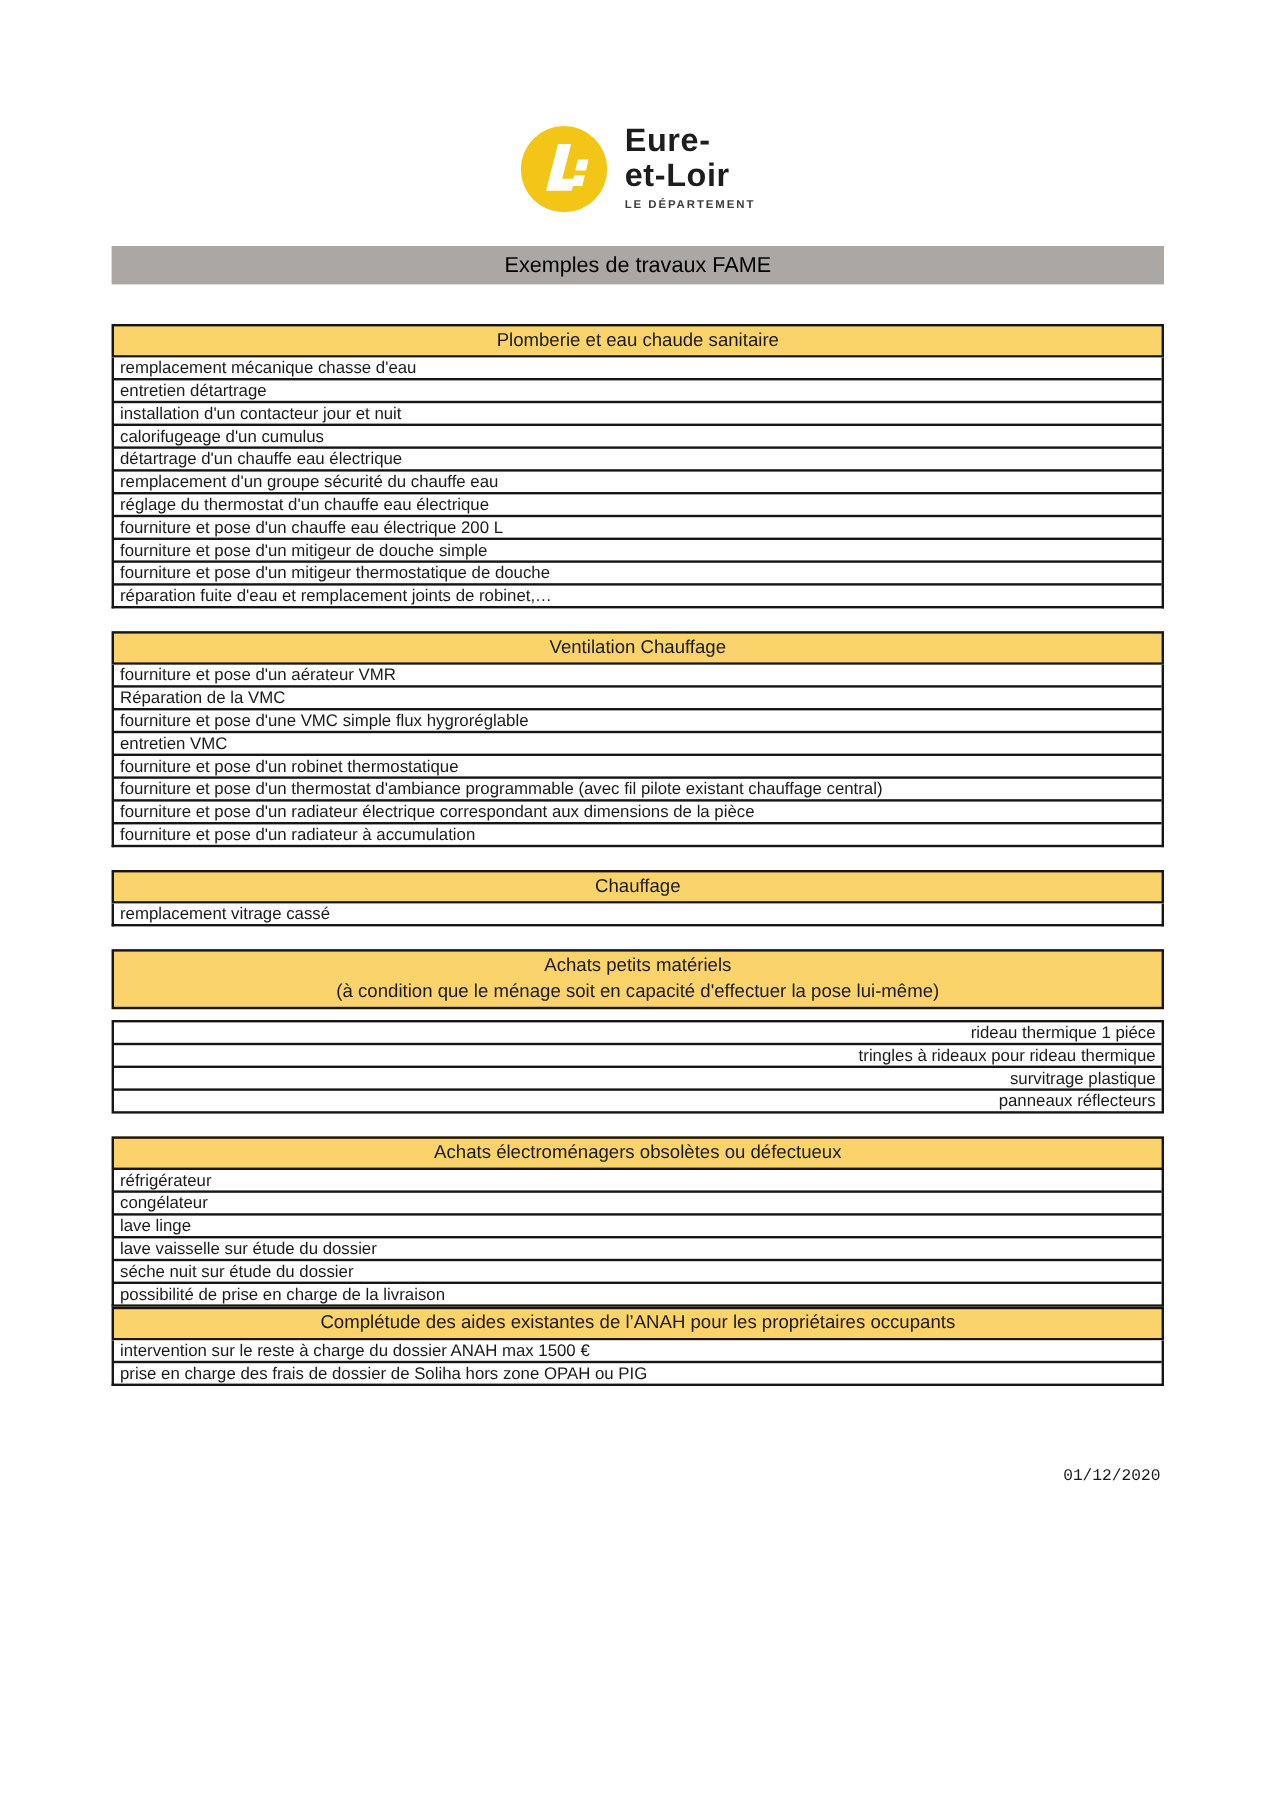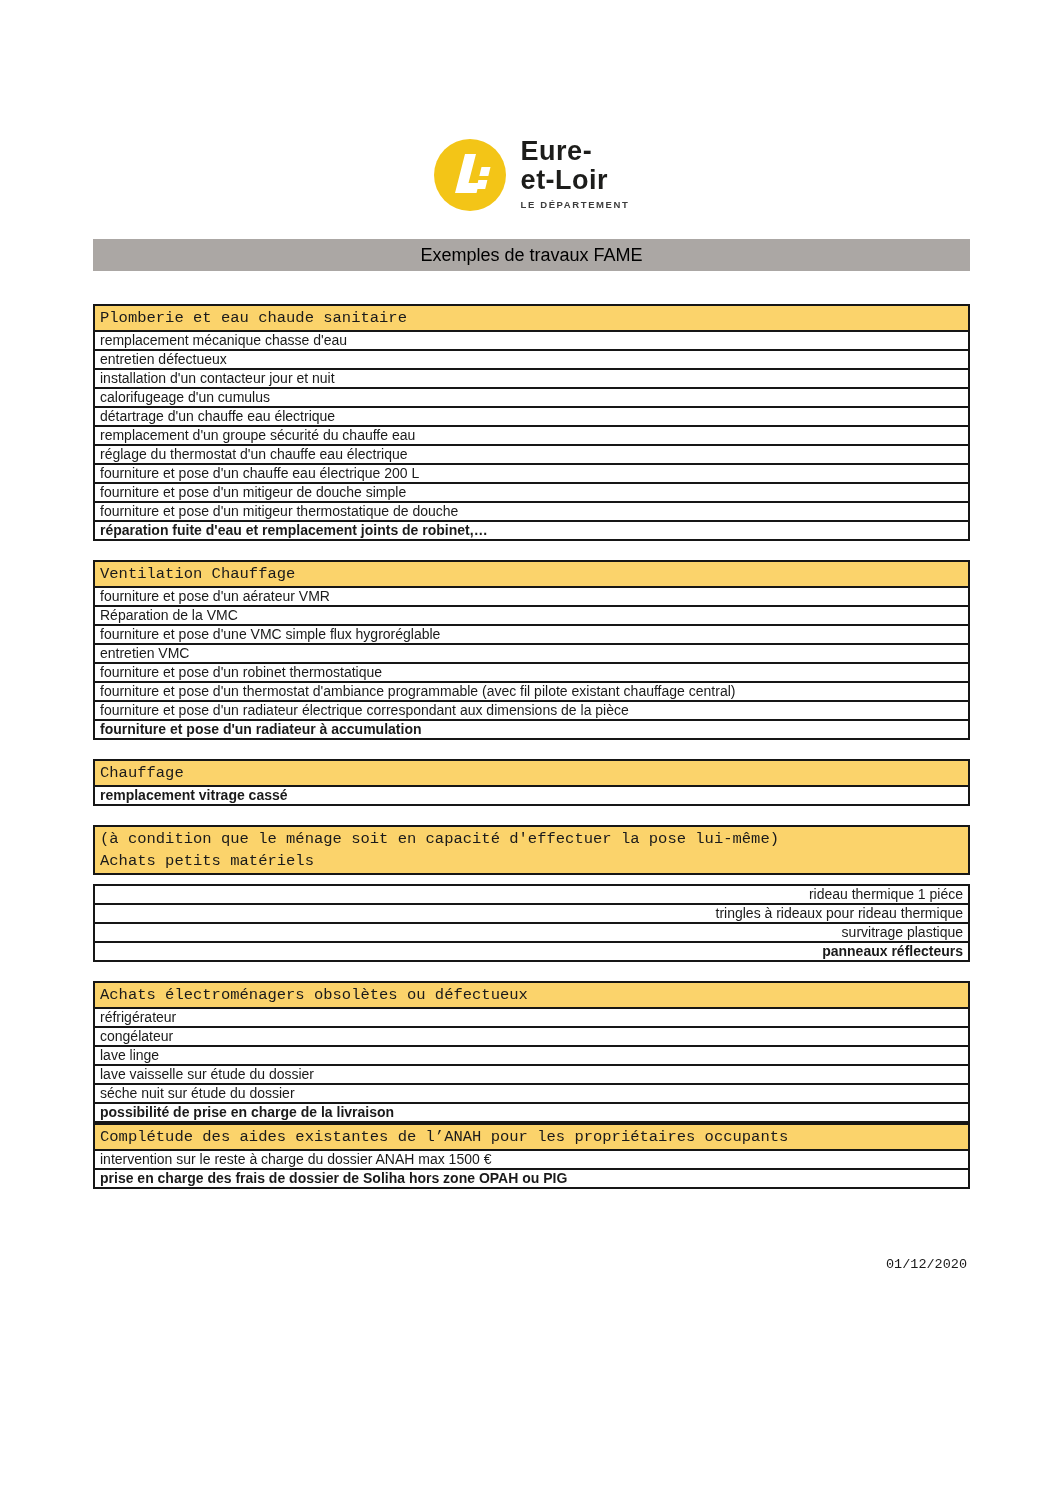--- a/index.html
+++ b/index.html
@@ -23,21 +23,20 @@
     left:93px;top:103px;
     width:877px;
   }
   
   .logo-row{
     display:flex;
     justify-content:center;
     align-items:flex-start;
     margin-bottom:14px;
     height:88px;
-    margin-top:34px;
   }
   .logo-circle{
     width:72px;height:72px;
     flex:0 0 72px;
     margin-top:2px;
   }
   .logo-text{
     margin-left:15px;
     text-align:left;
   }
@@ -64,23 +63,22 @@
     line-height:32px;
     color:#000;
     margin-bottom:33px;
   }
   
   .section{margin-bottom:19px;}
   .sec-5{margin-bottom:0;}              
   .section-header{
     background:var(--yellow);
     border:2px solid var(--border);
-    text-align:left;
+    text-align:center;
     padding:1px 5px;
-    font-family:Liberation Mono, monospace;
   }
   .section-header + .section-header{border-top:0;}
   .header-line{
     font-size:15.5px;
     line-height:22px;
     white-space:nowrap;
   }
   .rows{
     border:2px solid var(--border);
     border-top:0;
@@ -92,21 +90,21 @@
     text-align:right;
   }
   .row{
     border-bottom:2px solid var(--border);
     padding:0 5px;
     font-size:14px;
     line-height:17px;
     white-space:nowrap;
     overflow:hidden;
   }
-  .row:last-child{border-bottom:0;font-weight:bold;}
+  .row:last-child{border-bottom:0;}
   
   .date-row{
     margin-top:68px;
     text-align:right;
     font-size:13.5px;
     padding-right:3px;
     font-family:Liberation Mono, monospace;
   }
 </style>
 </head>
@@ -130,21 +128,21 @@
 
   <div class="title-bar">Exemples de travaux FAME</div>
 
   <div id="sections">
       <div class="section sec-0">
         <div class="section-header">
           <div class="header-line">Plomberie et eau chaude sanitaire</div>
         </div>
         <div class="rows">
           <div class="row">remplacement mécanique chasse d'eau</div>
-          <div class="row">entretien défectueux</div>
+          <div class="row">entretien détartrage</div>
           <div class="row">installation d'un contacteur jour et nuit</div>
           <div class="row">calorifugeage d'un cumulus</div>
           <div class="row">détartrage d'un chauffe eau électrique</div>
           <div class="row">remplacement d'un groupe sécurité du chauffe eau</div>
           <div class="row">réglage du thermostat d'un chauffe eau électrique</div>
           <div class="row">fourniture et pose d'un chauffe eau électrique 200 L</div>
           <div class="row">fourniture et pose d'un mitigeur de douche simple</div>
           <div class="row">fourniture et pose d'un mitigeur thermostatique de douche</div>
           <div class="row">réparation fuite d'eau et remplacement joints de robinet,…</div>
         </div>
@@ -167,22 +165,22 @@
       <div class="section sec-2">
         <div class="section-header">
           <div class="header-line">Chauffage</div>
         </div>
         <div class="rows">
           <div class="row">remplacement vitrage cassé</div>
         </div>
       </div>
       <div class="section sec-4">
         <div class="section-header">
+          <div class="header-line">Achats petits matériels</div>
           <div class="header-line">(à condition que le ménage soit en capacité d'effectuer la pose lui-même)</div>
-          <div class="header-line">Achats petits matériels</div>
         </div>
         <div class="rows">
           <div class="row">rideau thermique 1 piéce</div>
           <div class="row">tringles à rideaux pour rideau thermique</div>
           <div class="row">survitrage plastique</div>
           <div class="row">panneaux réflecteurs</div>
         </div>
       </div>
       <div class="section sec-5">
         <div class="section-header">

